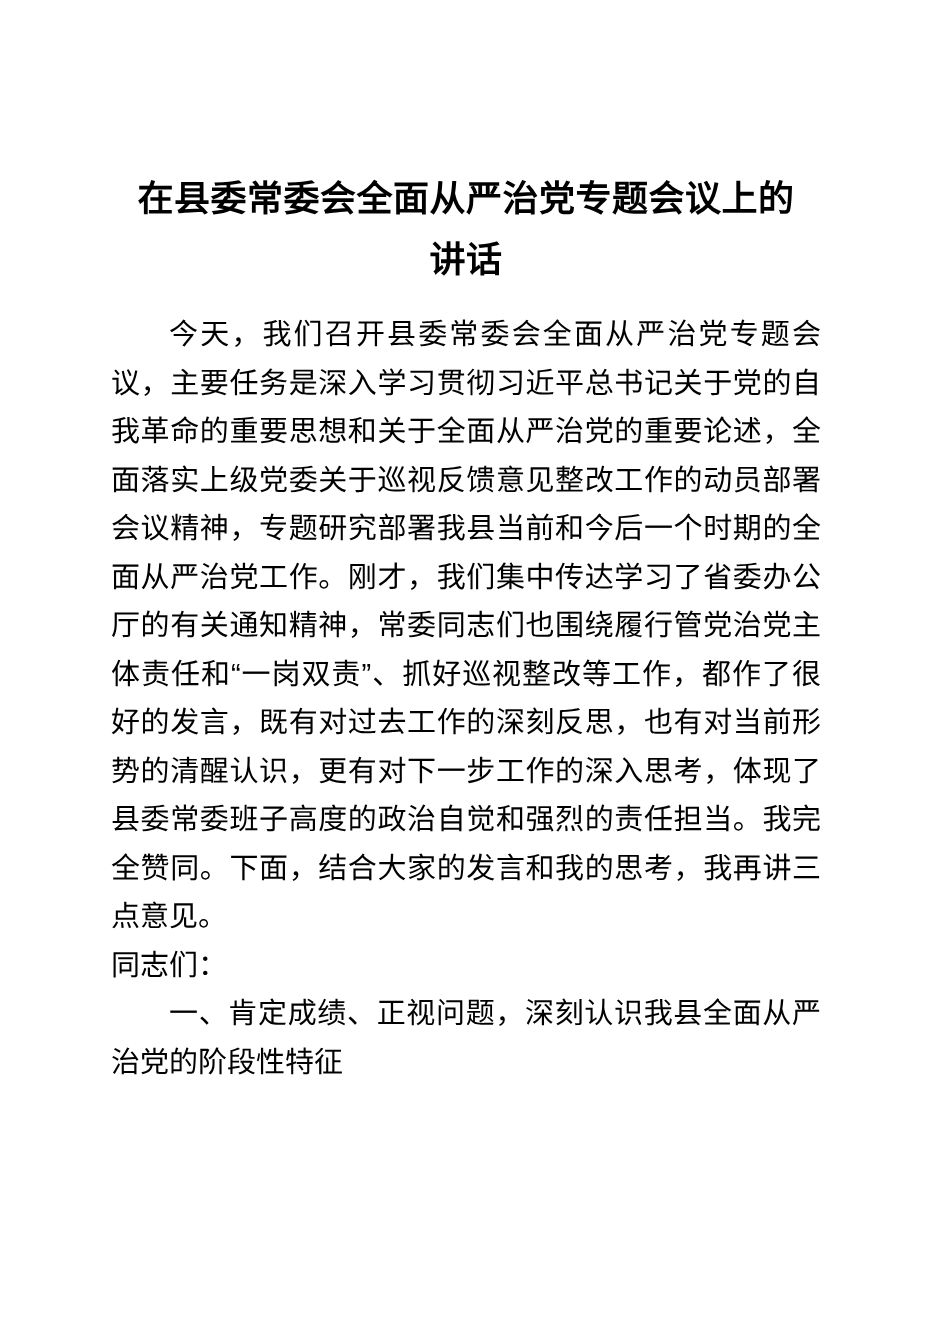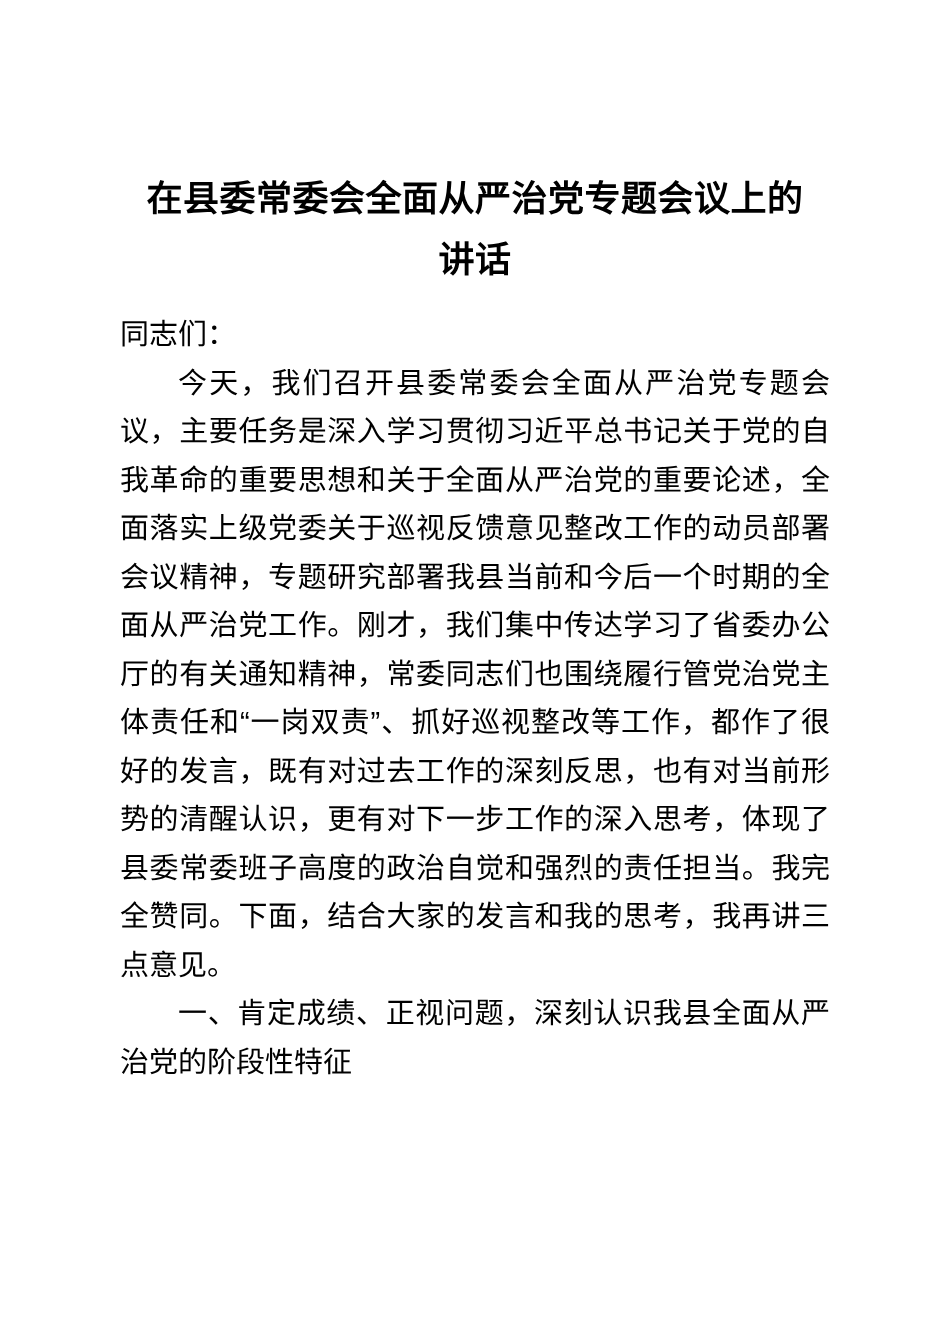--- a/index.html
+++ b/index.html
@@ -16,21 +16,21 @@
     background: #ffffff;
     overflow: hidden;
     font-family: "Liberation Sans", "DejaVu Sans", sans-serif;
     color: #000000;
     -webkit-font-smoothing: antialiased;
   }
 
   
   #content {
     position: absolute;
-    left: 120px;
+    left: 111px;
     top: 168px;
     width: 710px;
   }
 
   
   .doc-title {
     font-size: 36px;
     font-weight: 700;
     line-height: 61px;
     text-align: center;
@@ -67,22 +67,22 @@
 </style>
 </head>
 <body>
 
 <div id="page" style="background: rgb(255, 255, 255); color: rgb(0, 0, 0);">
 
   <div id="content">
 
     <h1 class="doc-title"><span>在县委常委会全面从严治党专题会议上的</span><br><span>讲话</span></h1>
 
+    <p class="para indent">今天，我们召开县委常委会全面从严治党专题会议，主要任务是深入学习贯彻习近平总书记关于党的自我革命的重要思想和关于全面从严治党的重要论述，全面落实上级党委关于巡视反馈意见整改工作的动员部署会议精神，专题研究部署我县当前和今后一个时期的全面从严治党工作。刚才，我们集中传达学习了省委办公厅的有关通知精神，常委同志们也围绕履行管党治党主体责任和“一岗双责”、抓好巡视整改等工作，都作了很好的发言，既有对过去工作的深刻反思，也有对当前形势的清醒认识，更有对下一步工作的深入思考，体现了县委常委班子高度的政治自觉和强烈的责任担当。我完全赞同。下面，结合大家的发言和我的思考，我再讲三点意见。</p>
+
     <p class="para flush">同志们：</p>
-
-    <p class="para indent">今天，我们召开县委常委会全面从严治党专题会议，主要任务是深入学习贯彻习近平总书记关于党的自我革命的重要思想和关于全面从严治党的重要论述，全面落实上级党委关于巡视反馈意见整改工作的动员部署会议精神，专题研究部署我县当前和今后一个时期的全面从严治党工作。刚才，我们集中传达学习了省委办公厅的有关通知精神，常委同志们也围绕履行管党治党主体责任和“一岗双责”、抓好巡视整改等工作，都作了很好的发言，既有对过去工作的深刻反思，也有对当前形势的清醒认识，更有对下一步工作的深入思考，体现了县委常委班子高度的政治自觉和强烈的责任担当。我完全赞同。下面，结合大家的发言和我的思考，我再讲三点意见。</p>
 
     <p class="para section-heading">一、肯定成绩、正视问题，深刻认识我县全面从严治党的阶段性特征</p>
 
 
   </div>
 
 </div>
 
 </body></html>

